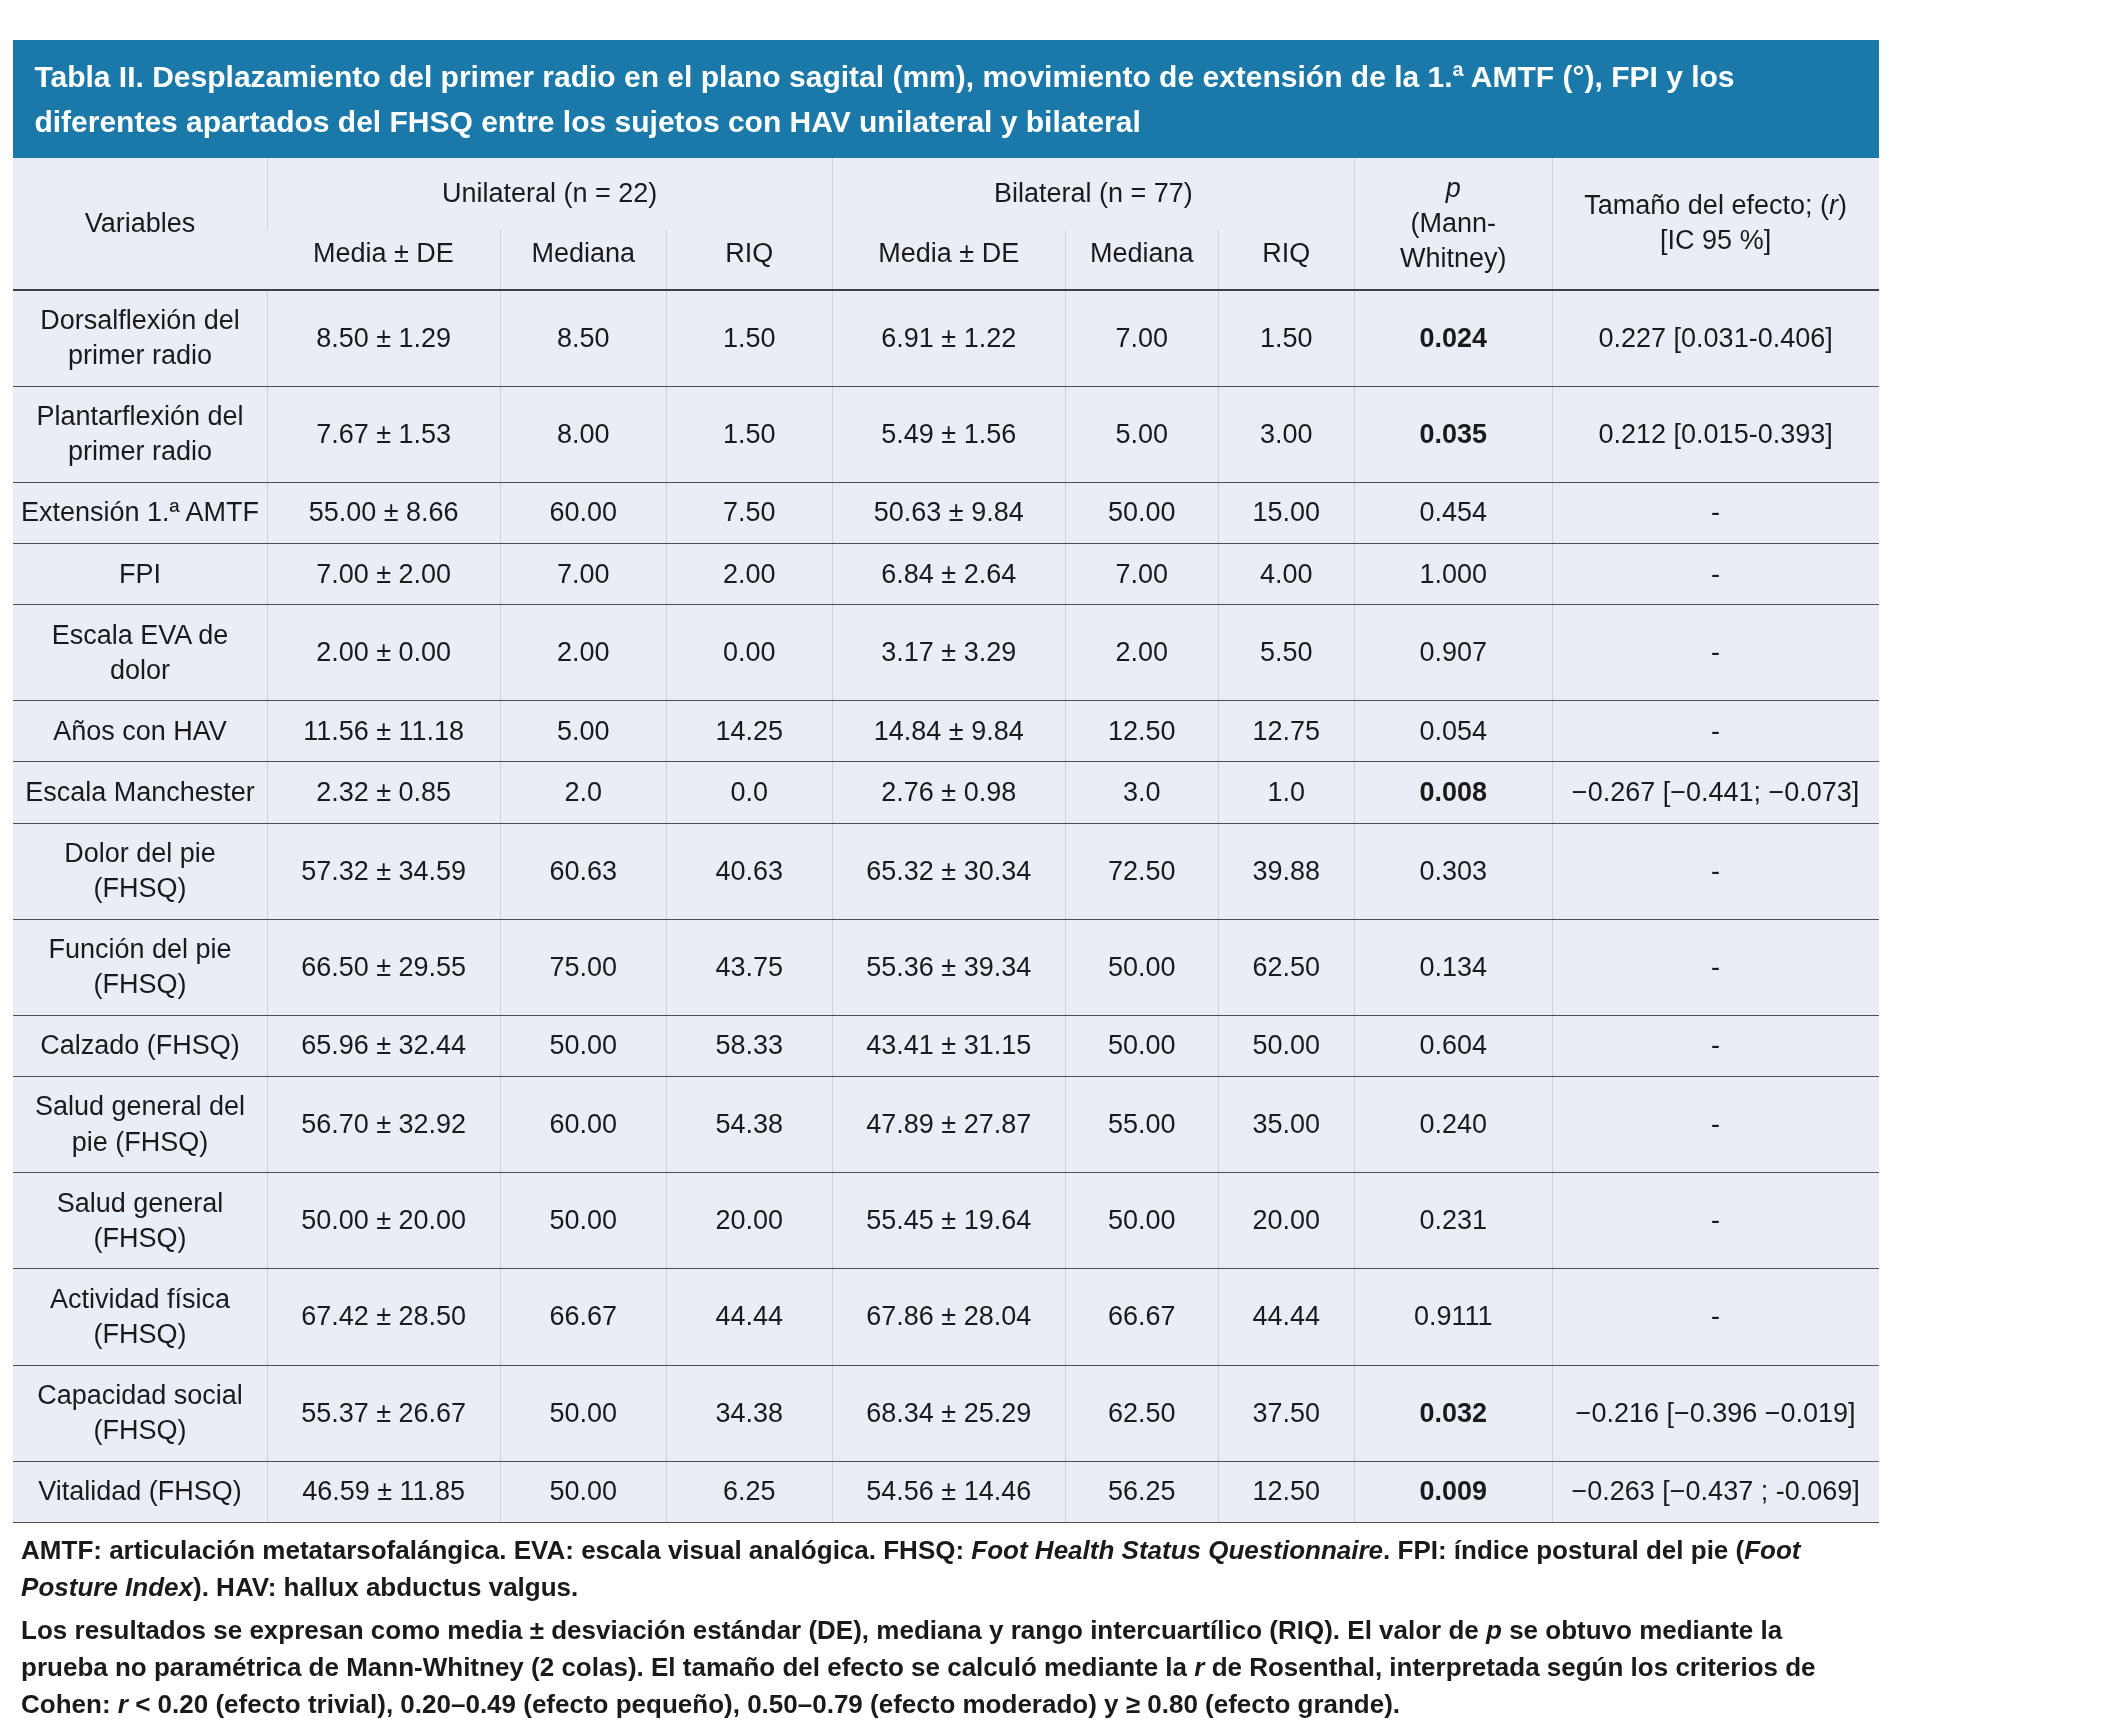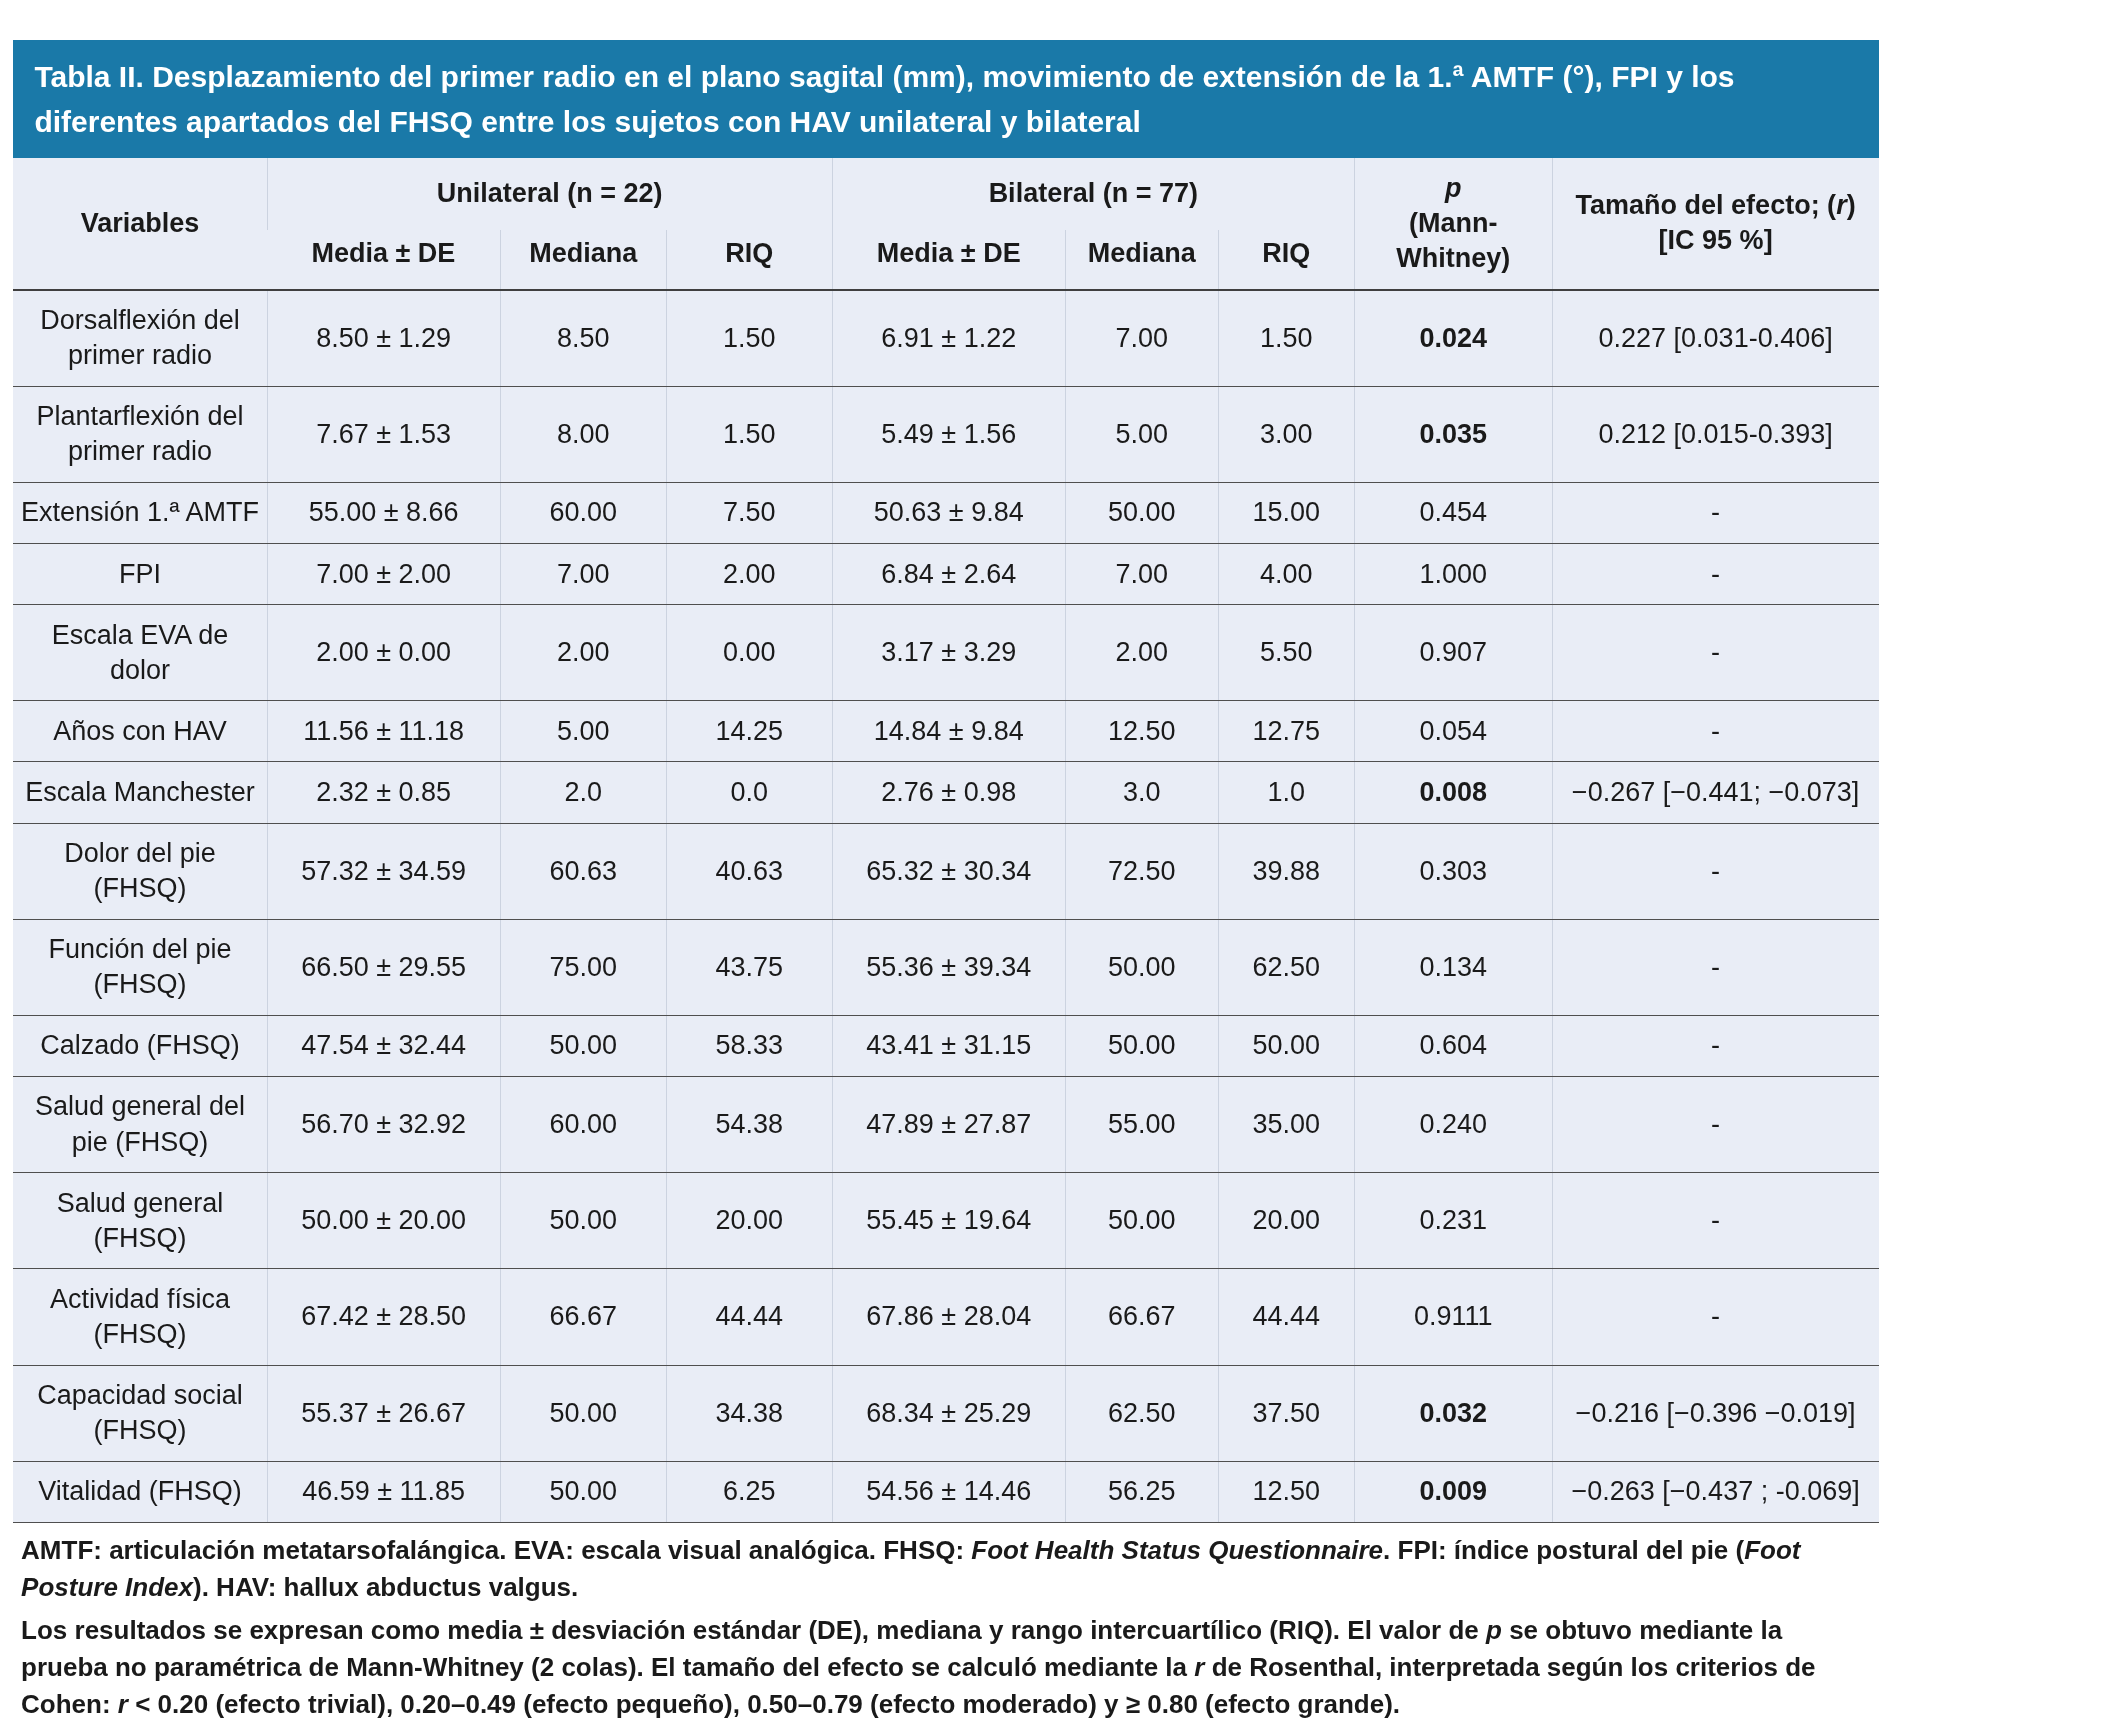--- a/index.html
+++ b/index.html
@@ -34,21 +34,21 @@
     vertical-align: middle;
     font-size: 27px;
     line-height: 1.3;
     padding: 12.5px 5.8px;
     border-left: 1px solid #ccd3e0;
     word-wrap: break-word;
   }
   table.data-table th:first-child,
   table.data-table td:first-child { border-left: none; }
   thead th {
-    font-weight: bold;
+    font-weight: normal;
     font-size: 28px;
     border-bottom: none;
     padding: 9.6px 5.8px;
   }
   thead tr.sub th { padding-top: 1.9px; }
   thead tr.sub th,
   thead th[rowspan] { border-bottom: 2.9px solid #3f3f3f; }
   tbody td { border-bottom: 1.9px solid #4f4f4f; }
   tbody td.pbold { font-weight: bold; }
   .footnotes {
@@ -206,21 +206,21 @@
           <td>75.00</td>
           <td>43.75</td>
           <td>55.36 ± 39.34</td>
           <td>50.00</td>
           <td>62.50</td>
           <td>0.134</td>
           <td>-</td>
         </tr>
         <tr>
           <td>Calzado (FHSQ)</td>
-          <td>47.54 ± 32.44</td>
+          <td>65.96 ± 32.44</td>
           <td>50.00</td>
           <td>58.33</td>
           <td>43.41 ± 31.15</td>
           <td>50.00</td>
           <td>50.00</td>
           <td>0.604</td>
           <td>-</td>
         </tr>
         <tr>
           <td>Salud general del pie (FHSQ)</td>

